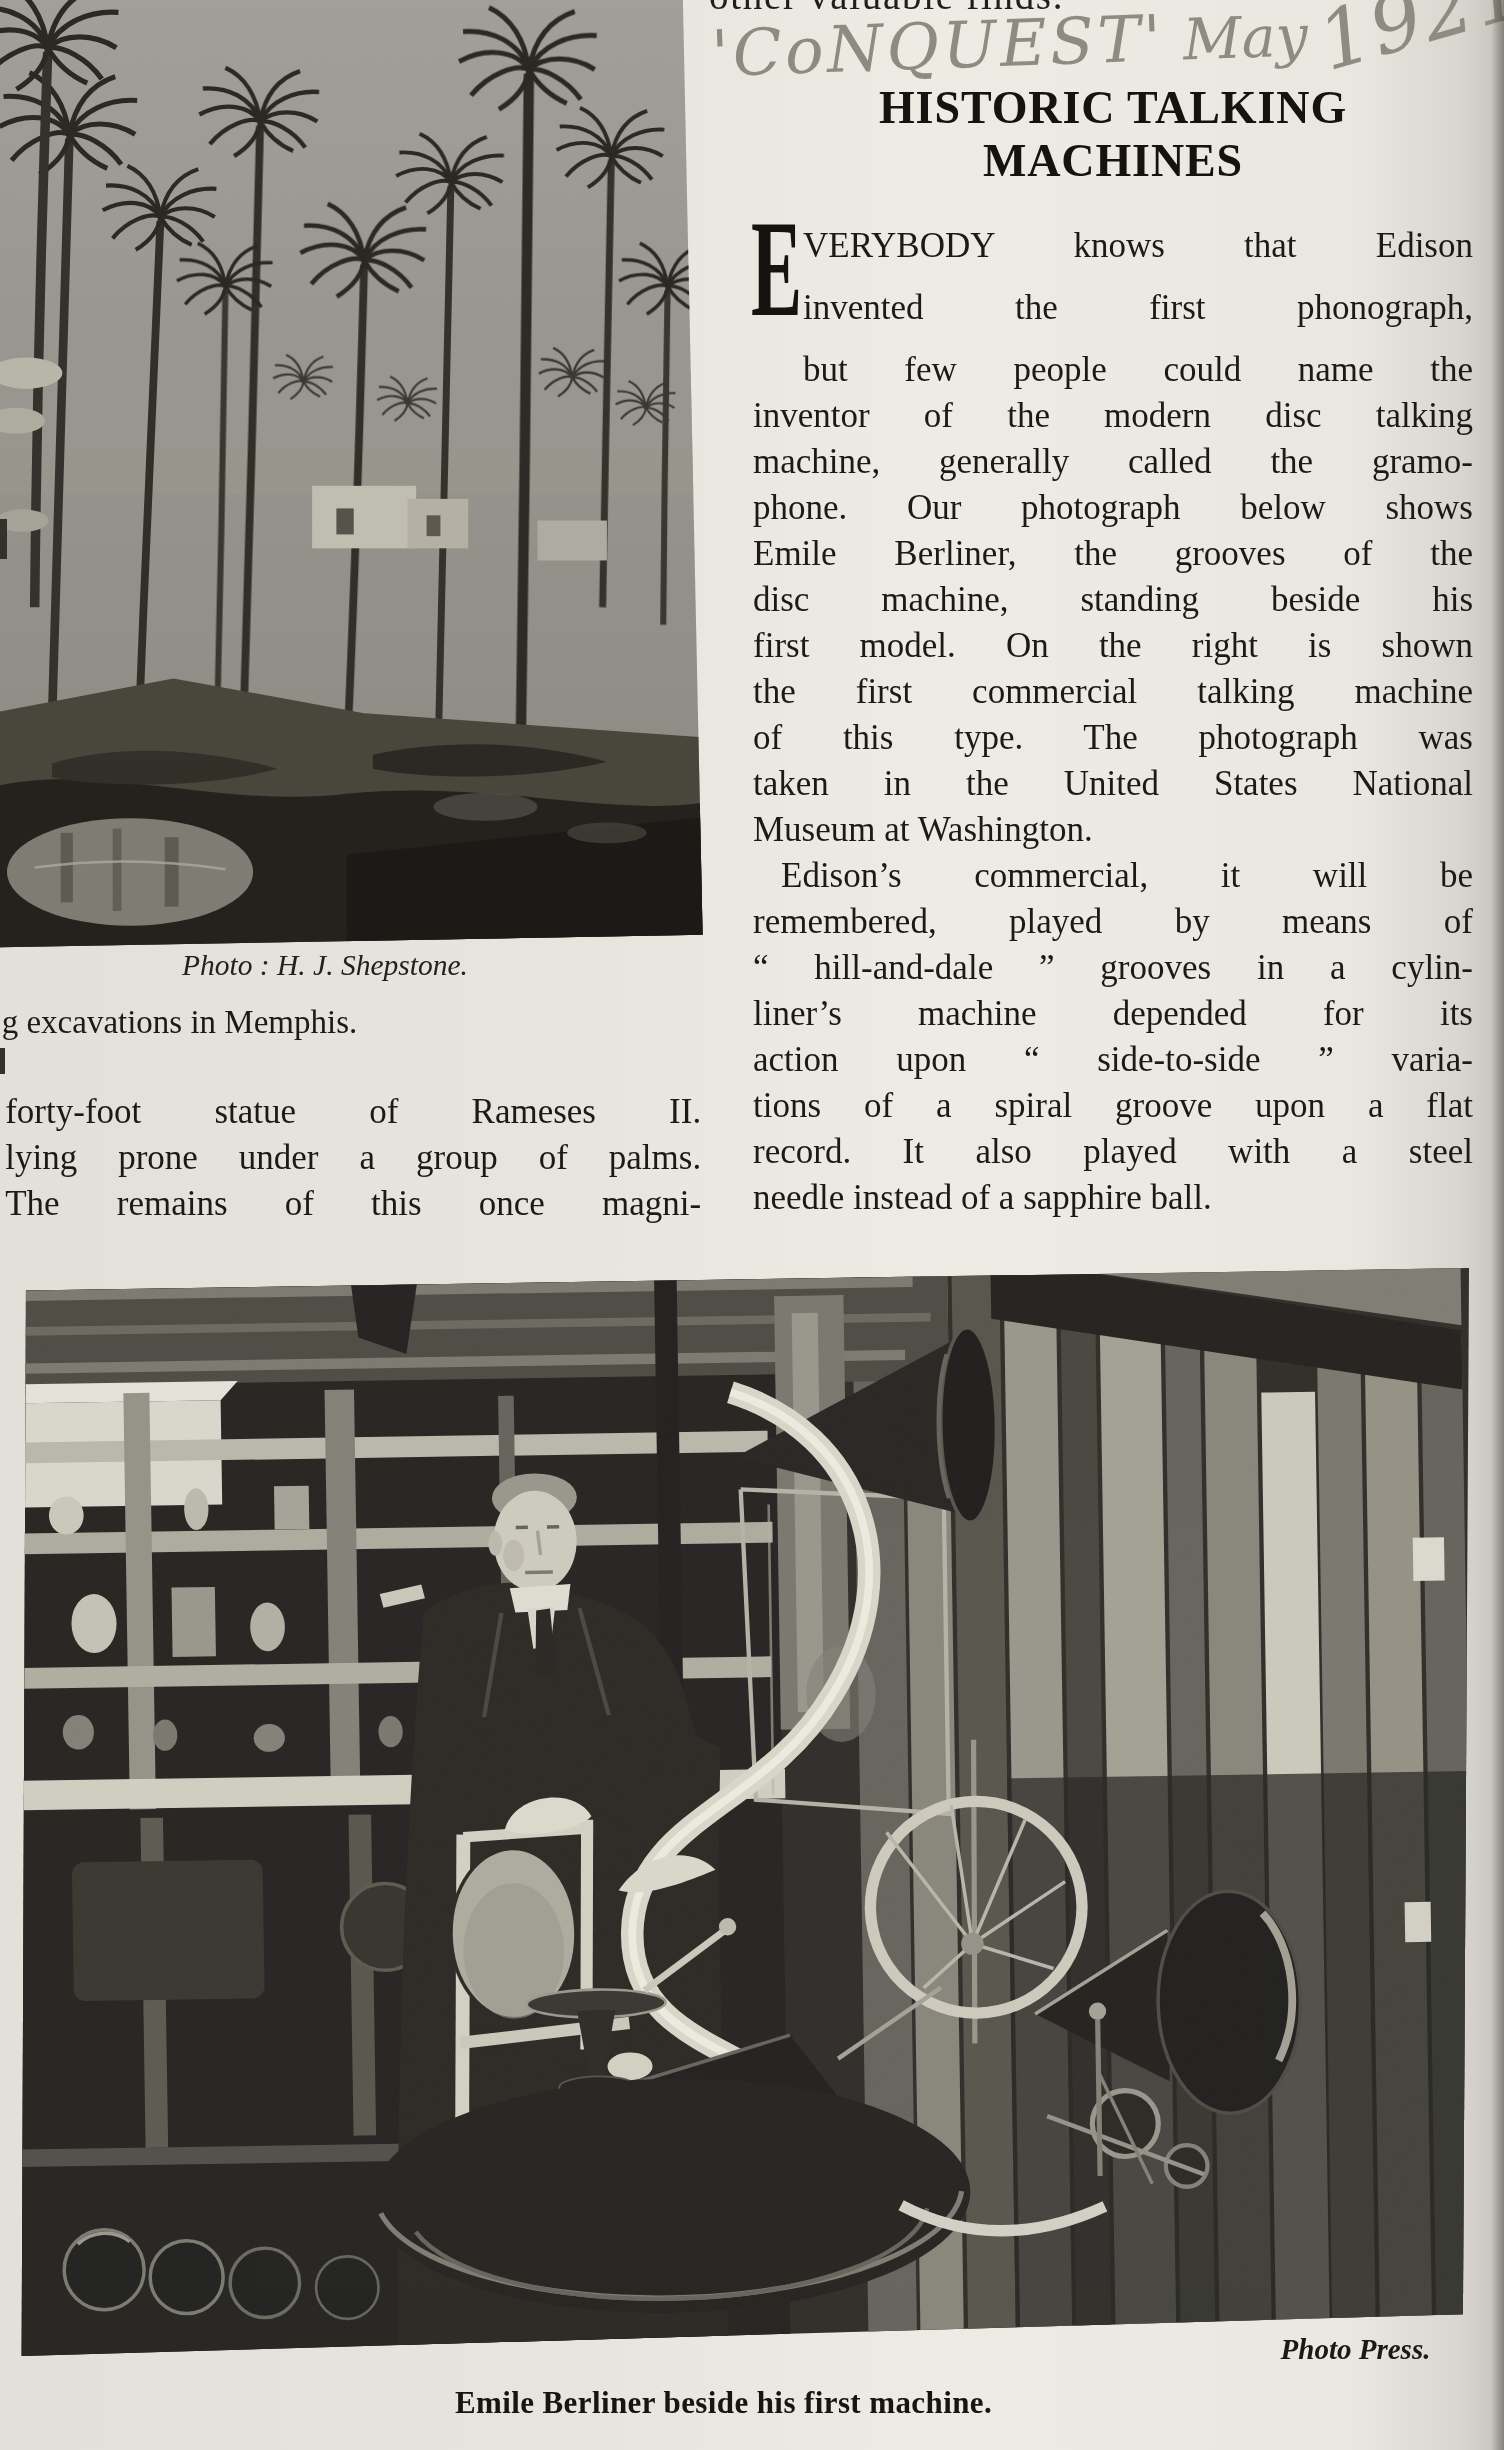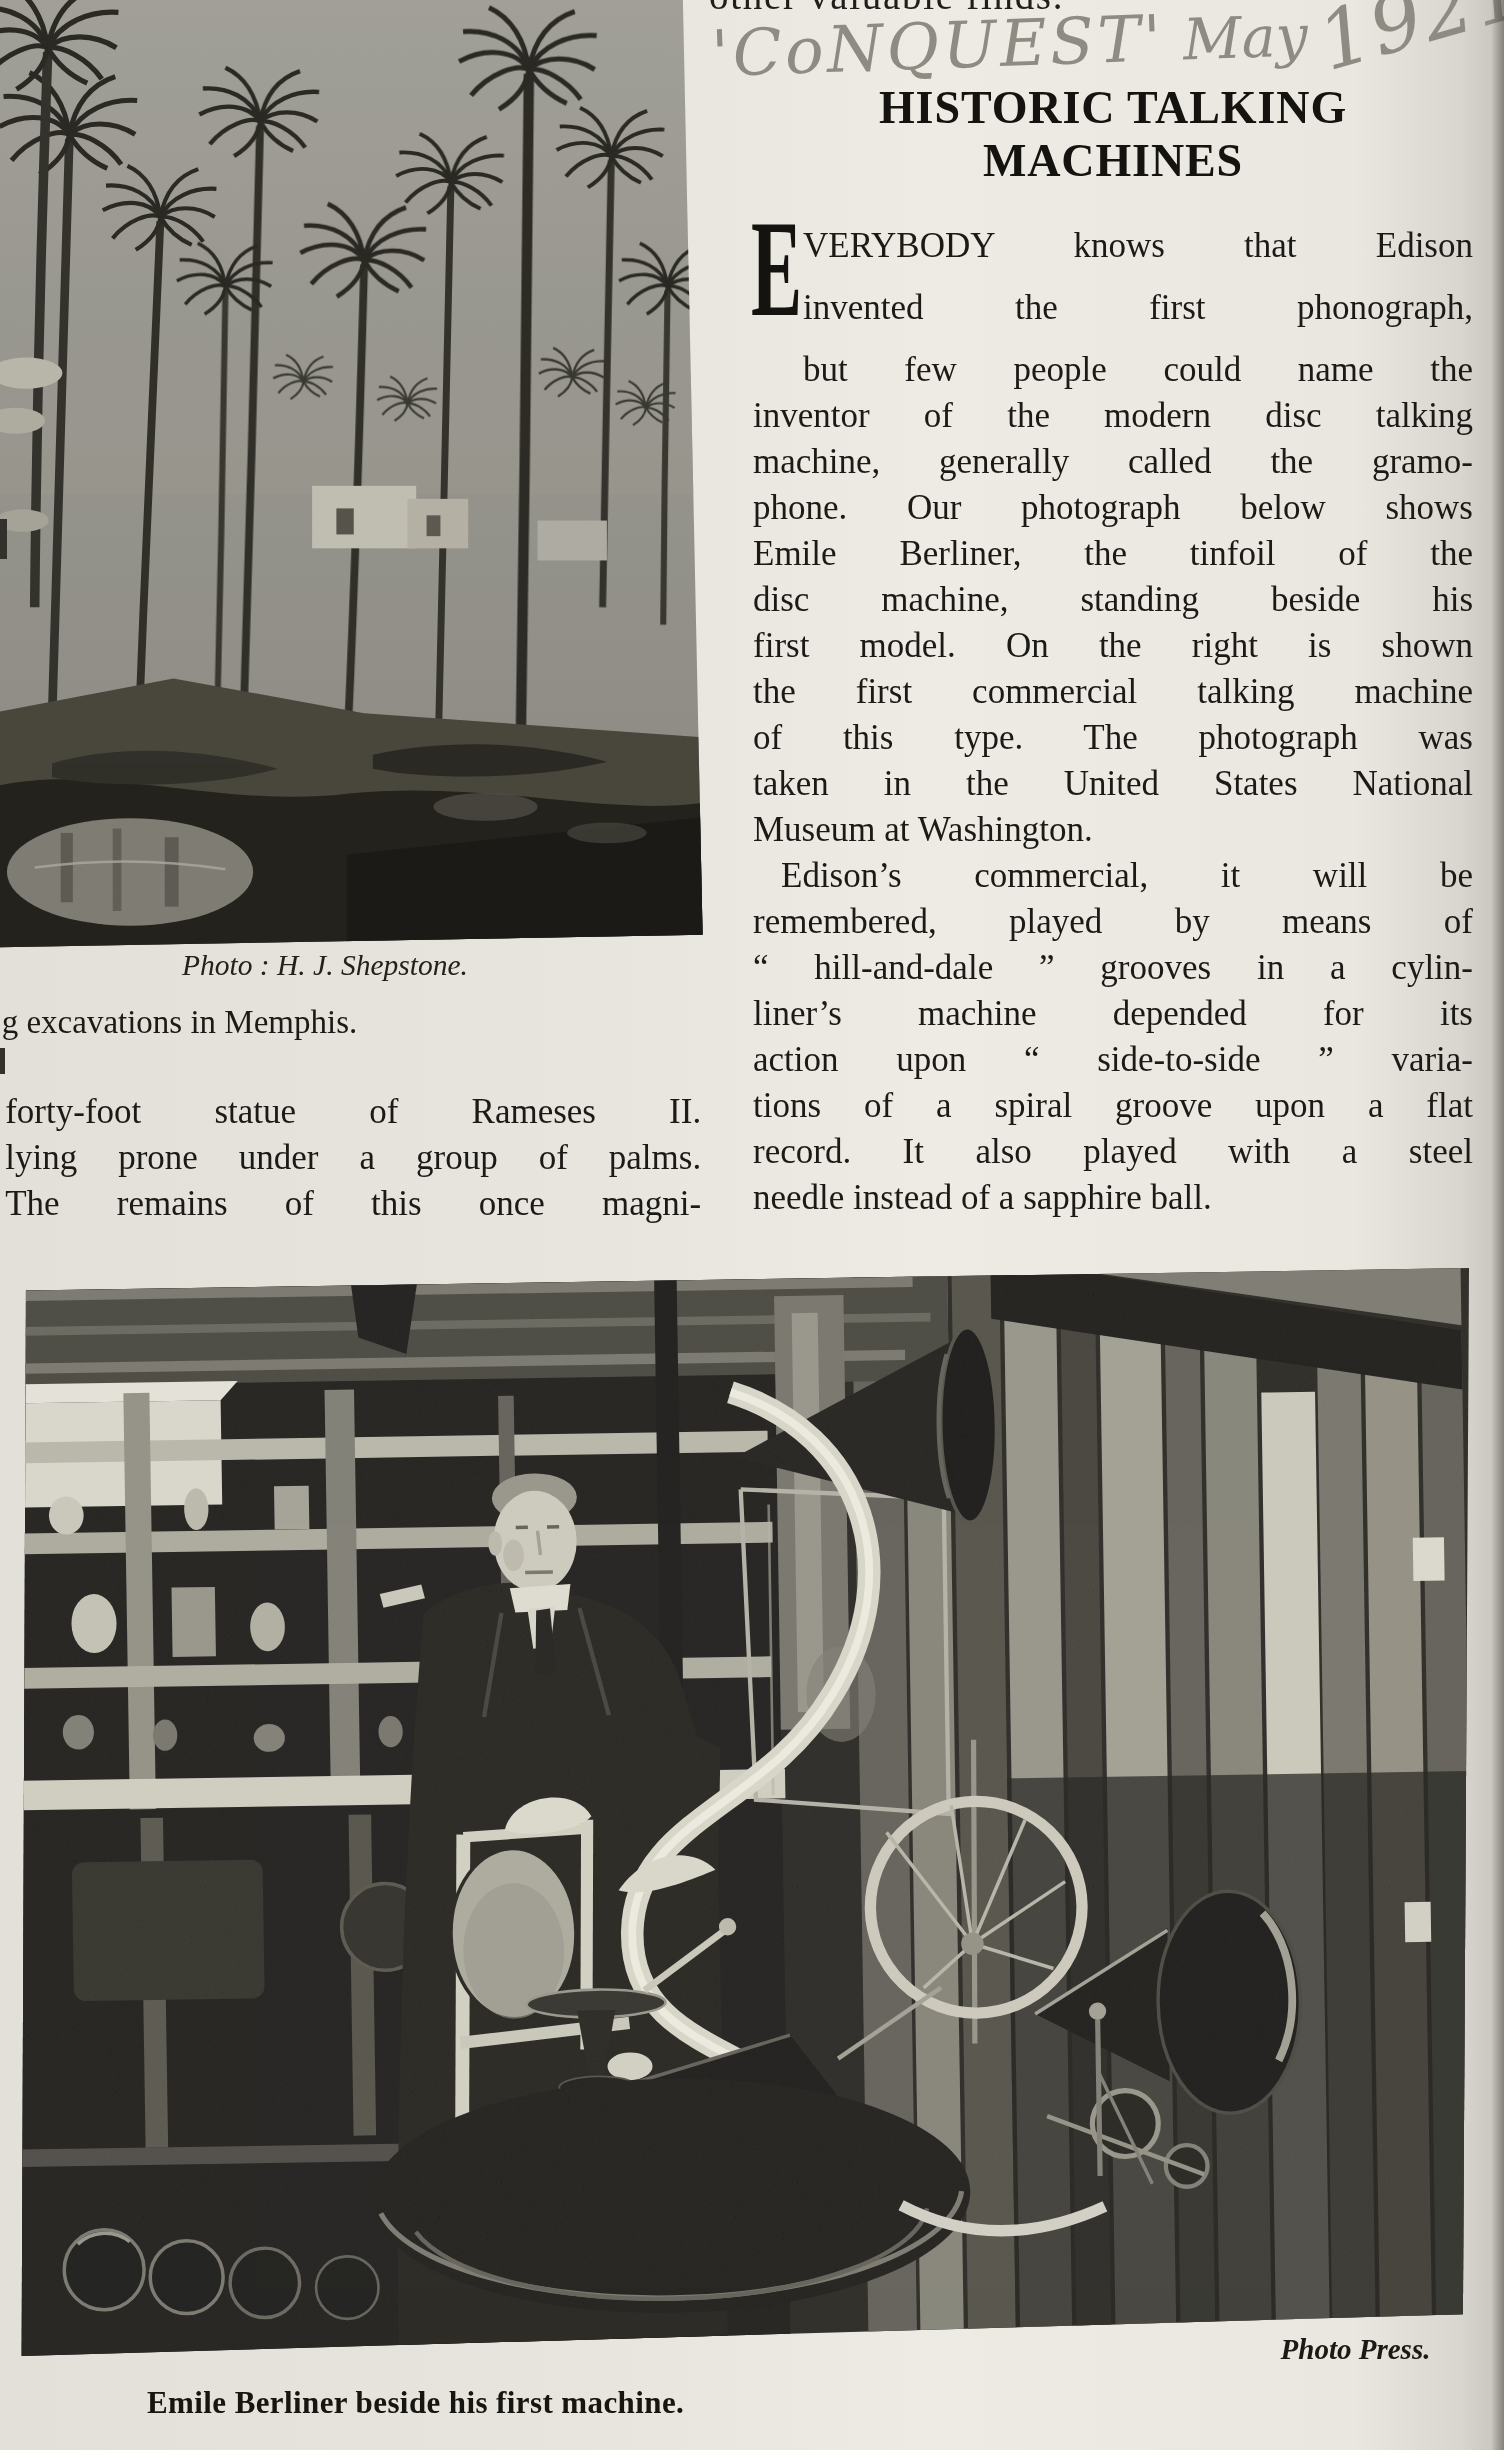--- a/index.html
+++ b/index.html
@@ -40,21 +40,21 @@
   .dropcap{position:absolute;left:-1.7px;top:0px;font-size:137px;line-height:92px;font-weight:bold;
     transform:scaleX(0.56);transform-origin:left top;color:#15130f;}
 
   
   .photo-credit{position:absolute;left:121px;top:949px;width:408px;text-align:center;
     font-style:italic;font-size:29.5px;color:#23211c;}
   .caption-frag{position:absolute;left:1.7px;top:1004px;font-size:33px;}
   .leftpara{position:absolute;left:5.2px;top:1089px;width:696px;font-size:35px;}
 
   
-  .bottom-caption{position:absolute;left:147px;top:2385px;width:1153px;text-align:left;
+  .bottom-caption{position:absolute;left:147px;top:2385px;width:1153px;text-align:center;
     font-weight:bold;font-size:31px;letter-spacing:0.4px;color:#17150ف;color:#17150f;}
   .photo-press{position:absolute;left:1221px;top:2333px;width:269px;text-align:center;
     font-style:italic;font-weight:bold;font-size:29px;color:#1b1915;}
 </style>
 </head>
 <body>
 
 <div class="page">
 
   <div class="palm-photo">
@@ -158,21 +158,21 @@
     </div>
     <div class="body">
       <div class="dropcap">E</div>
       <div>
           <div class="l dc">VERYBODY knows that Edison</div>
           <div class="l dc">invented the first phonograph,</div>
           <div class="l dc">but few people could name the</div>
           <div class="l">inventor of the modern disc talking</div>
           <div class="l">machine, generally called the gramo-</div>
           <div class="l">phone.  Our photograph below shows</div>
-          <div class="l">Emile Berliner, the tinfoil of the</div>
+          <div class="l">Emile Berliner, the grooves of the</div>
           <div class="l">disc machine, standing beside his</div>
           <div class="l">first model.  On the right is shown</div>
           <div class="l">the first commercial talking machine</div>
           <div class="l">of this type.  The photograph was</div>
           <div class="l">taken in the United States National</div>
           <div class="l nj">Museum at Washington.</div>
           <div class="l ind">Edison’s commercial, it will be</div>
           <div class="l">remembered, played by means of</div>
           <div class="l">“ hill-and-dale ” grooves in a cylin-</div>
           <div class="l">liner’s machine depended for its</div>

